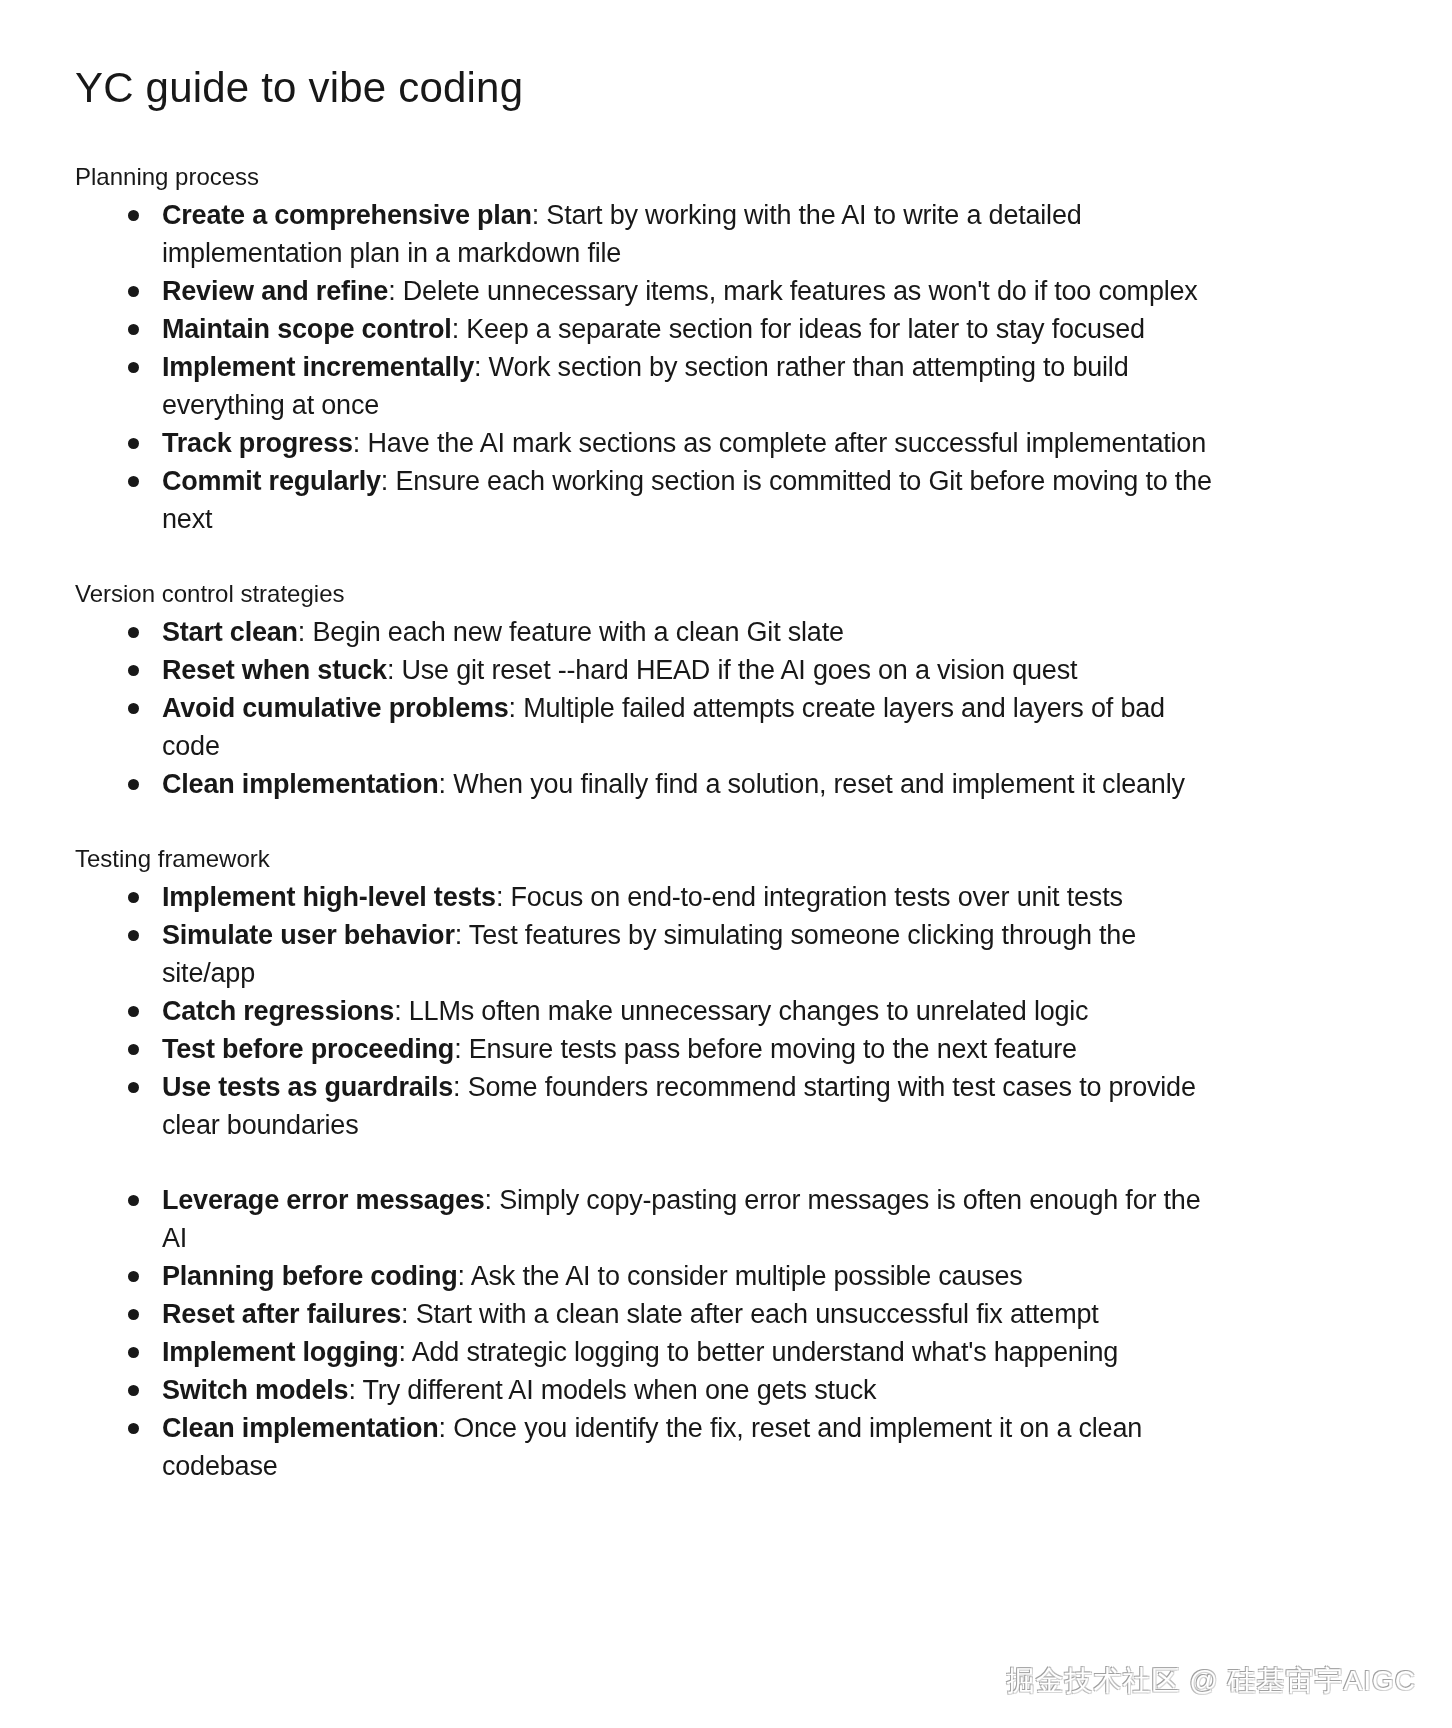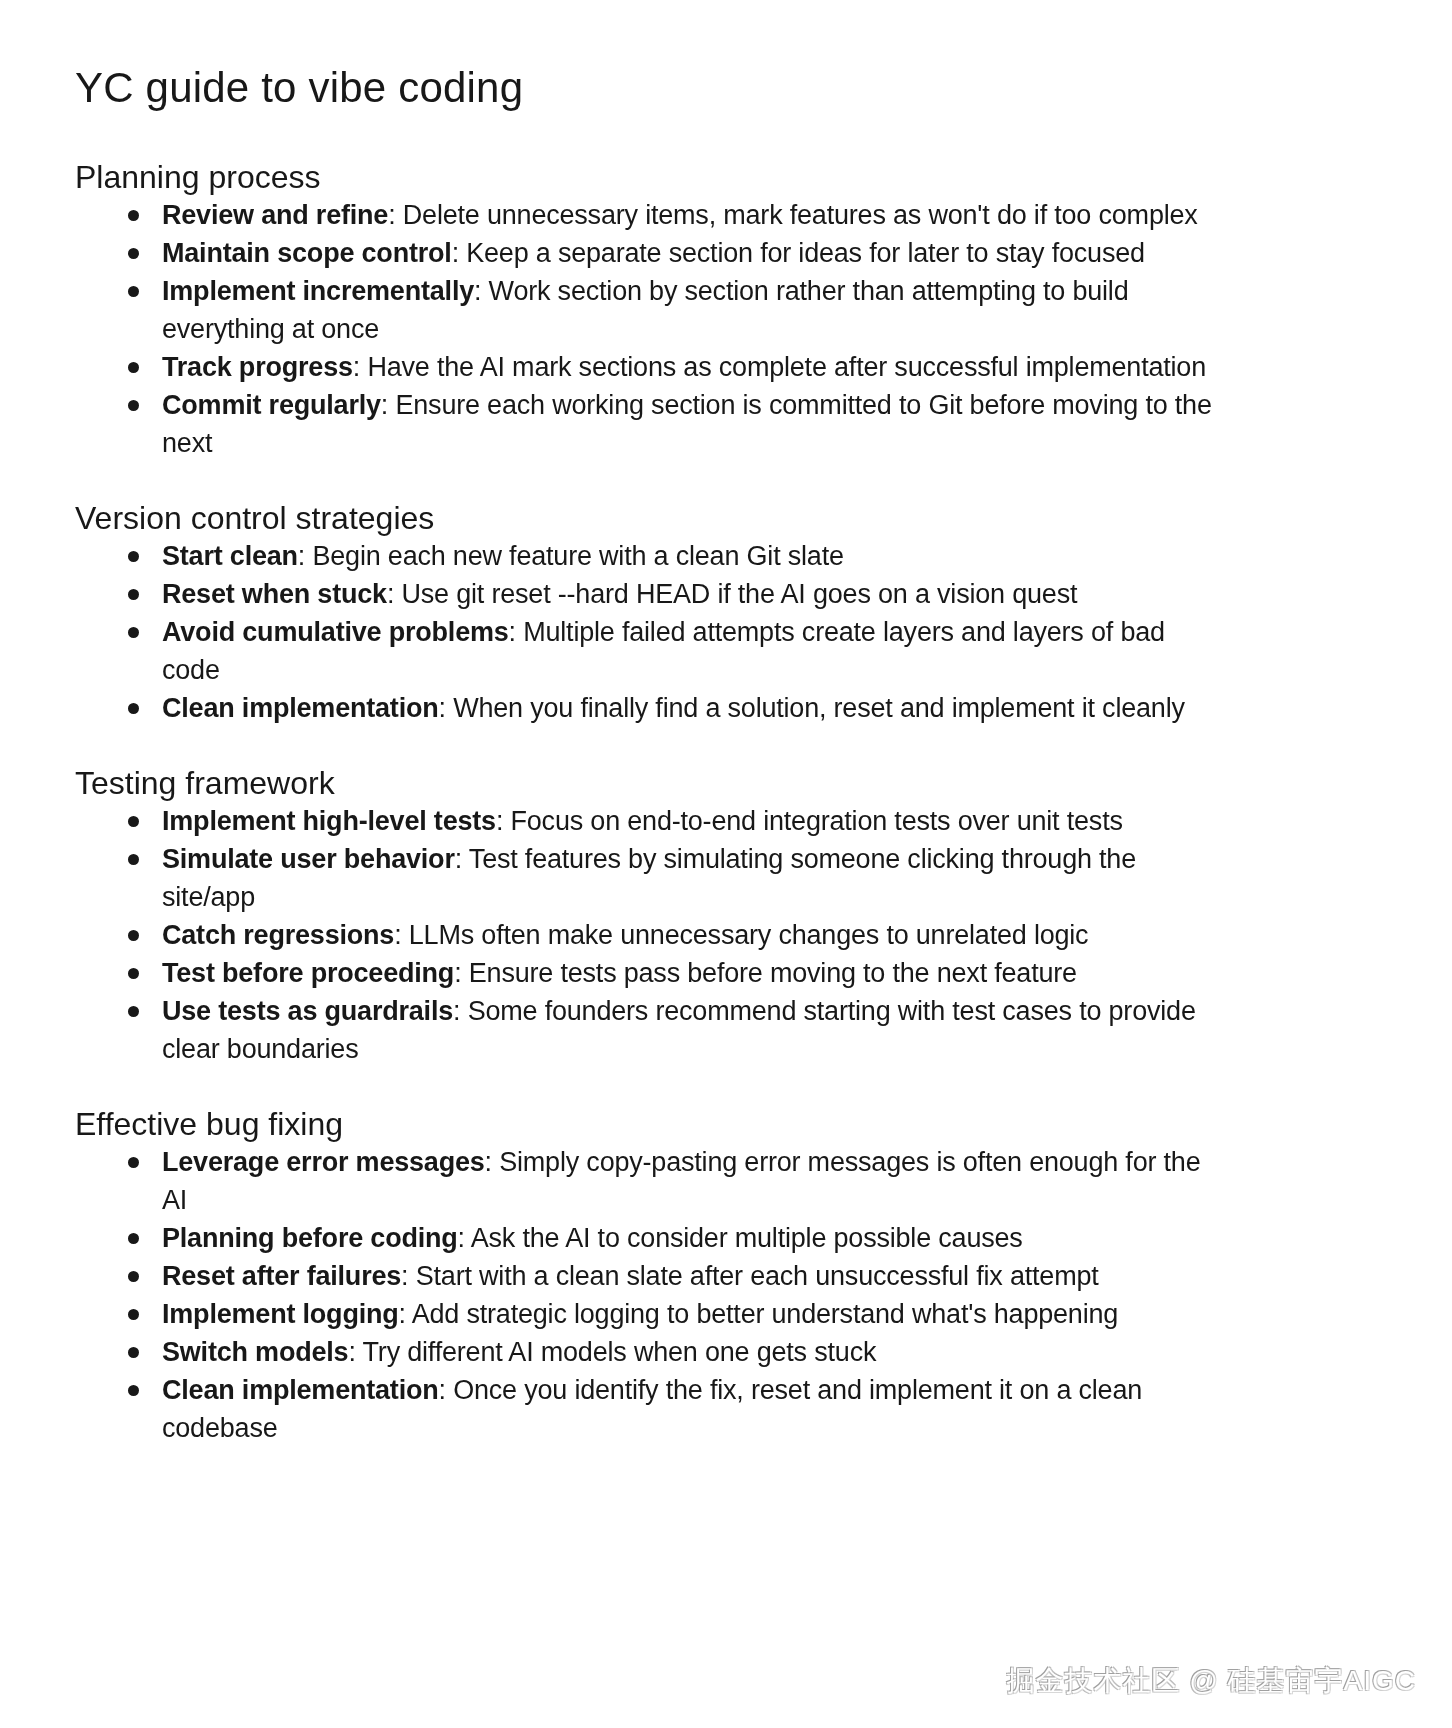--- a/index.html
+++ b/index.html
@@ -14,21 +14,21 @@
   }
   .doc-title {
     font-size: 42px;
     font-weight: 400;
     line-height: 52px;
     margin-bottom: 44px;
     letter-spacing: 0.2px;
   }
   .section + .section { margin-top: 37px; }
   .section-heading {
-    font-size: 32px;
+    font-size: 24px;
     font-weight: 400;
     line-height: 38px;
   }
   .bullet-list {
     list-style: none;
     width: 1140px;
   }
   .bullet-list li {
     position: relative;
     padding-left: 87px;
@@ -65,20 +65,21 @@
 </head>
 <body>
 
 <div class="doc">
 
   <h1 class="doc-title">YC guide to vibe coding</h1>
 
   <div class="section">
     <h2 class="section-heading">Planning process</h2>
     <ul class="bullet-list">
+      <li><strong>Create a comprehensive plan</strong><span>: Start by working with the AI to write a detailed implementation plan in a markdown file</span></li>
       <li><strong>Review and refine</strong><span>: Delete unnecessary items, mark features as won't do if too complex</span></li>
       <li><strong>Maintain scope control</strong><span>: Keep a separate section for ideas for later to stay focused</span></li>
       <li><strong>Implement incrementally</strong><span>: Work section by section rather than attempting to build everything at once</span></li>
       <li><strong>Track progress</strong><span>: Have the AI mark sections as complete after successful implementation</span></li>
       <li><strong>Commit regularly</strong><span>: Ensure each working section is committed to Git before moving to the next</span></li>
     </ul>
   </div>
 
   <div class="section">
     <h2 class="section-heading">Version control strategies</h2>
@@ -95,21 +96,20 @@
     <ul class="bullet-list">
       <li><strong>Implement high-level tests</strong><span>: Focus on end-to-end integration tests over unit tests</span></li>
       <li><strong>Simulate user behavior</strong><span>: Test features by simulating someone clicking through the site/app</span></li>
       <li><strong>Catch regressions</strong><span>: LLMs often make unnecessary changes to unrelated logic</span></li>
       <li><strong>Test before proceeding</strong><span>: Ensure tests pass before moving to the next feature</span></li>
       <li><strong>Use tests as guardrails</strong><span>: Some founders recommend starting with test cases to provide clear boundaries</span></li>
     </ul>
   </div>
 
   <div class="section">
-    <h2 class="section-heading">Effective bug fixing</h2>
     <ul class="bullet-list">
       <li><strong>Leverage error messages</strong><span>: Simply copy-pasting error messages is often enough for the AI</span></li>
       <li><strong>Planning before coding</strong><span>: Ask the AI to consider multiple possible causes</span></li>
       <li><strong>Reset after failures</strong><span>: Start with a clean slate after each unsuccessful fix attempt</span></li>
       <li><strong>Implement logging</strong><span>: Add strategic logging to better understand what's happening</span></li>
       <li><strong>Switch models</strong><span>: Try different AI models when one gets stuck</span></li>
       <li><strong>Clean implementation</strong><span>: Once you identify the fix, reset and implement it on a clean codebase</span></li>
     </ul>
   </div>
 

